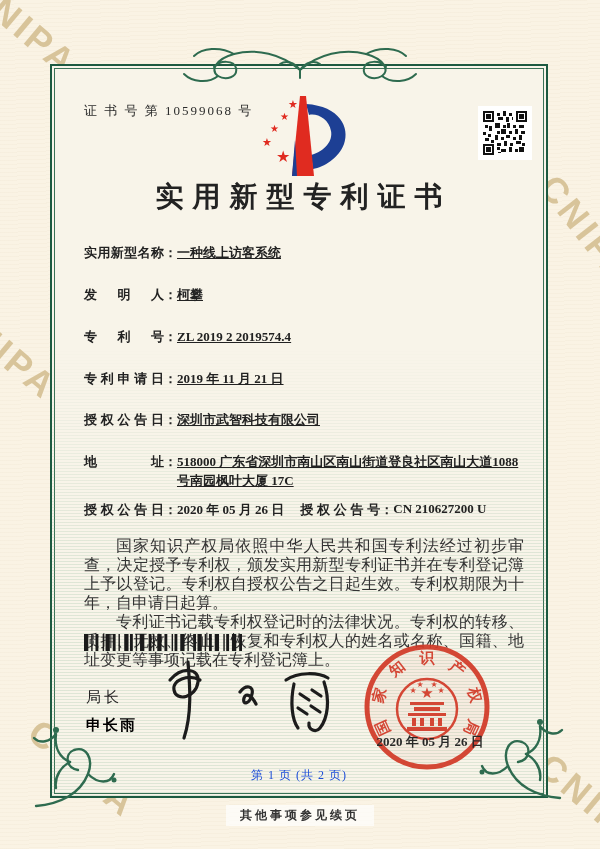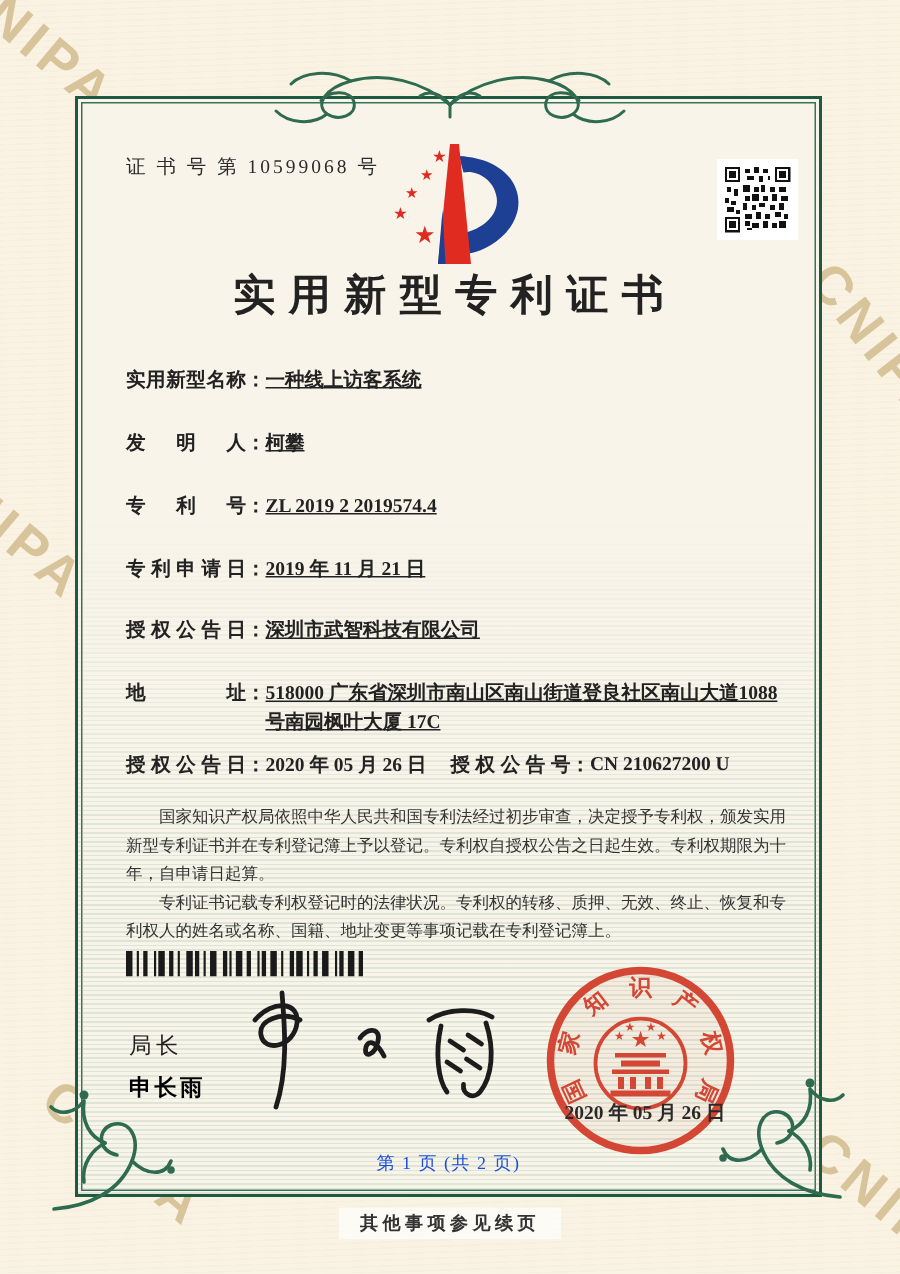--- a/index.html
+++ b/index.html
@@ -58,21 +58,21 @@
   
   .fields{position:absolute;left:32px;right:22px;top:178px;font-size:13px;color:#222;}
   .frow{display:flex;align-items:flex-start;margin-bottom:23px;font-weight:600;}
   .frow .lab{display:inline-block;width:80px;text-align:justify;text-align-last:justify;flex:0 0 80px;}
   .frow .colon{flex:0 0 auto;}
   .frow .val{flex:1;line-height:1.45;font-weight:600;text-decoration:underline;}
   .frow.addr{margin-bottom:10px;}
   .frow.grant{margin-bottom:0;}
   .grant-right{margin-left:16px;display:flex;}
   .grant-right .lab{width:80px;flex:0 0 80px;display:inline-block;text-align:justify;text-align-last:justify;}
-  .paras{margin-top:17px;font-size:11px;line-height:19px;color:#333;text-align:justify;}
+  .paras{margin-top:17px;font-size:16px;line-height:19px;color:#333;text-align:justify;}
   .paras p{margin:0;text-indent:2em;}
   
   .barcode{position:absolute;left:32px;top:568px;width:158px;height:17px;}
   .officer-title{position:absolute;left:34px;top:622px;font-size:15px;font-weight:normal;color:#222;letter-spacing:3px;}
   .officer-name{position:absolute;left:34px;top:650px;font-size:15px;font-weight:bold;color:#000000;letter-spacing:2px;}
   .signature{position:absolute;left:96px;top:590px;z-index:4;}
   .seal{position:absolute;left:300px;top:568px;z-index:5;opacity:0.93;}
   .page-indicator{
     position:absolute;left:0;right:0;bottom:12px;text-align:center;
     font-size:12px;color:#1d4ed8;letter-spacing:1px;

